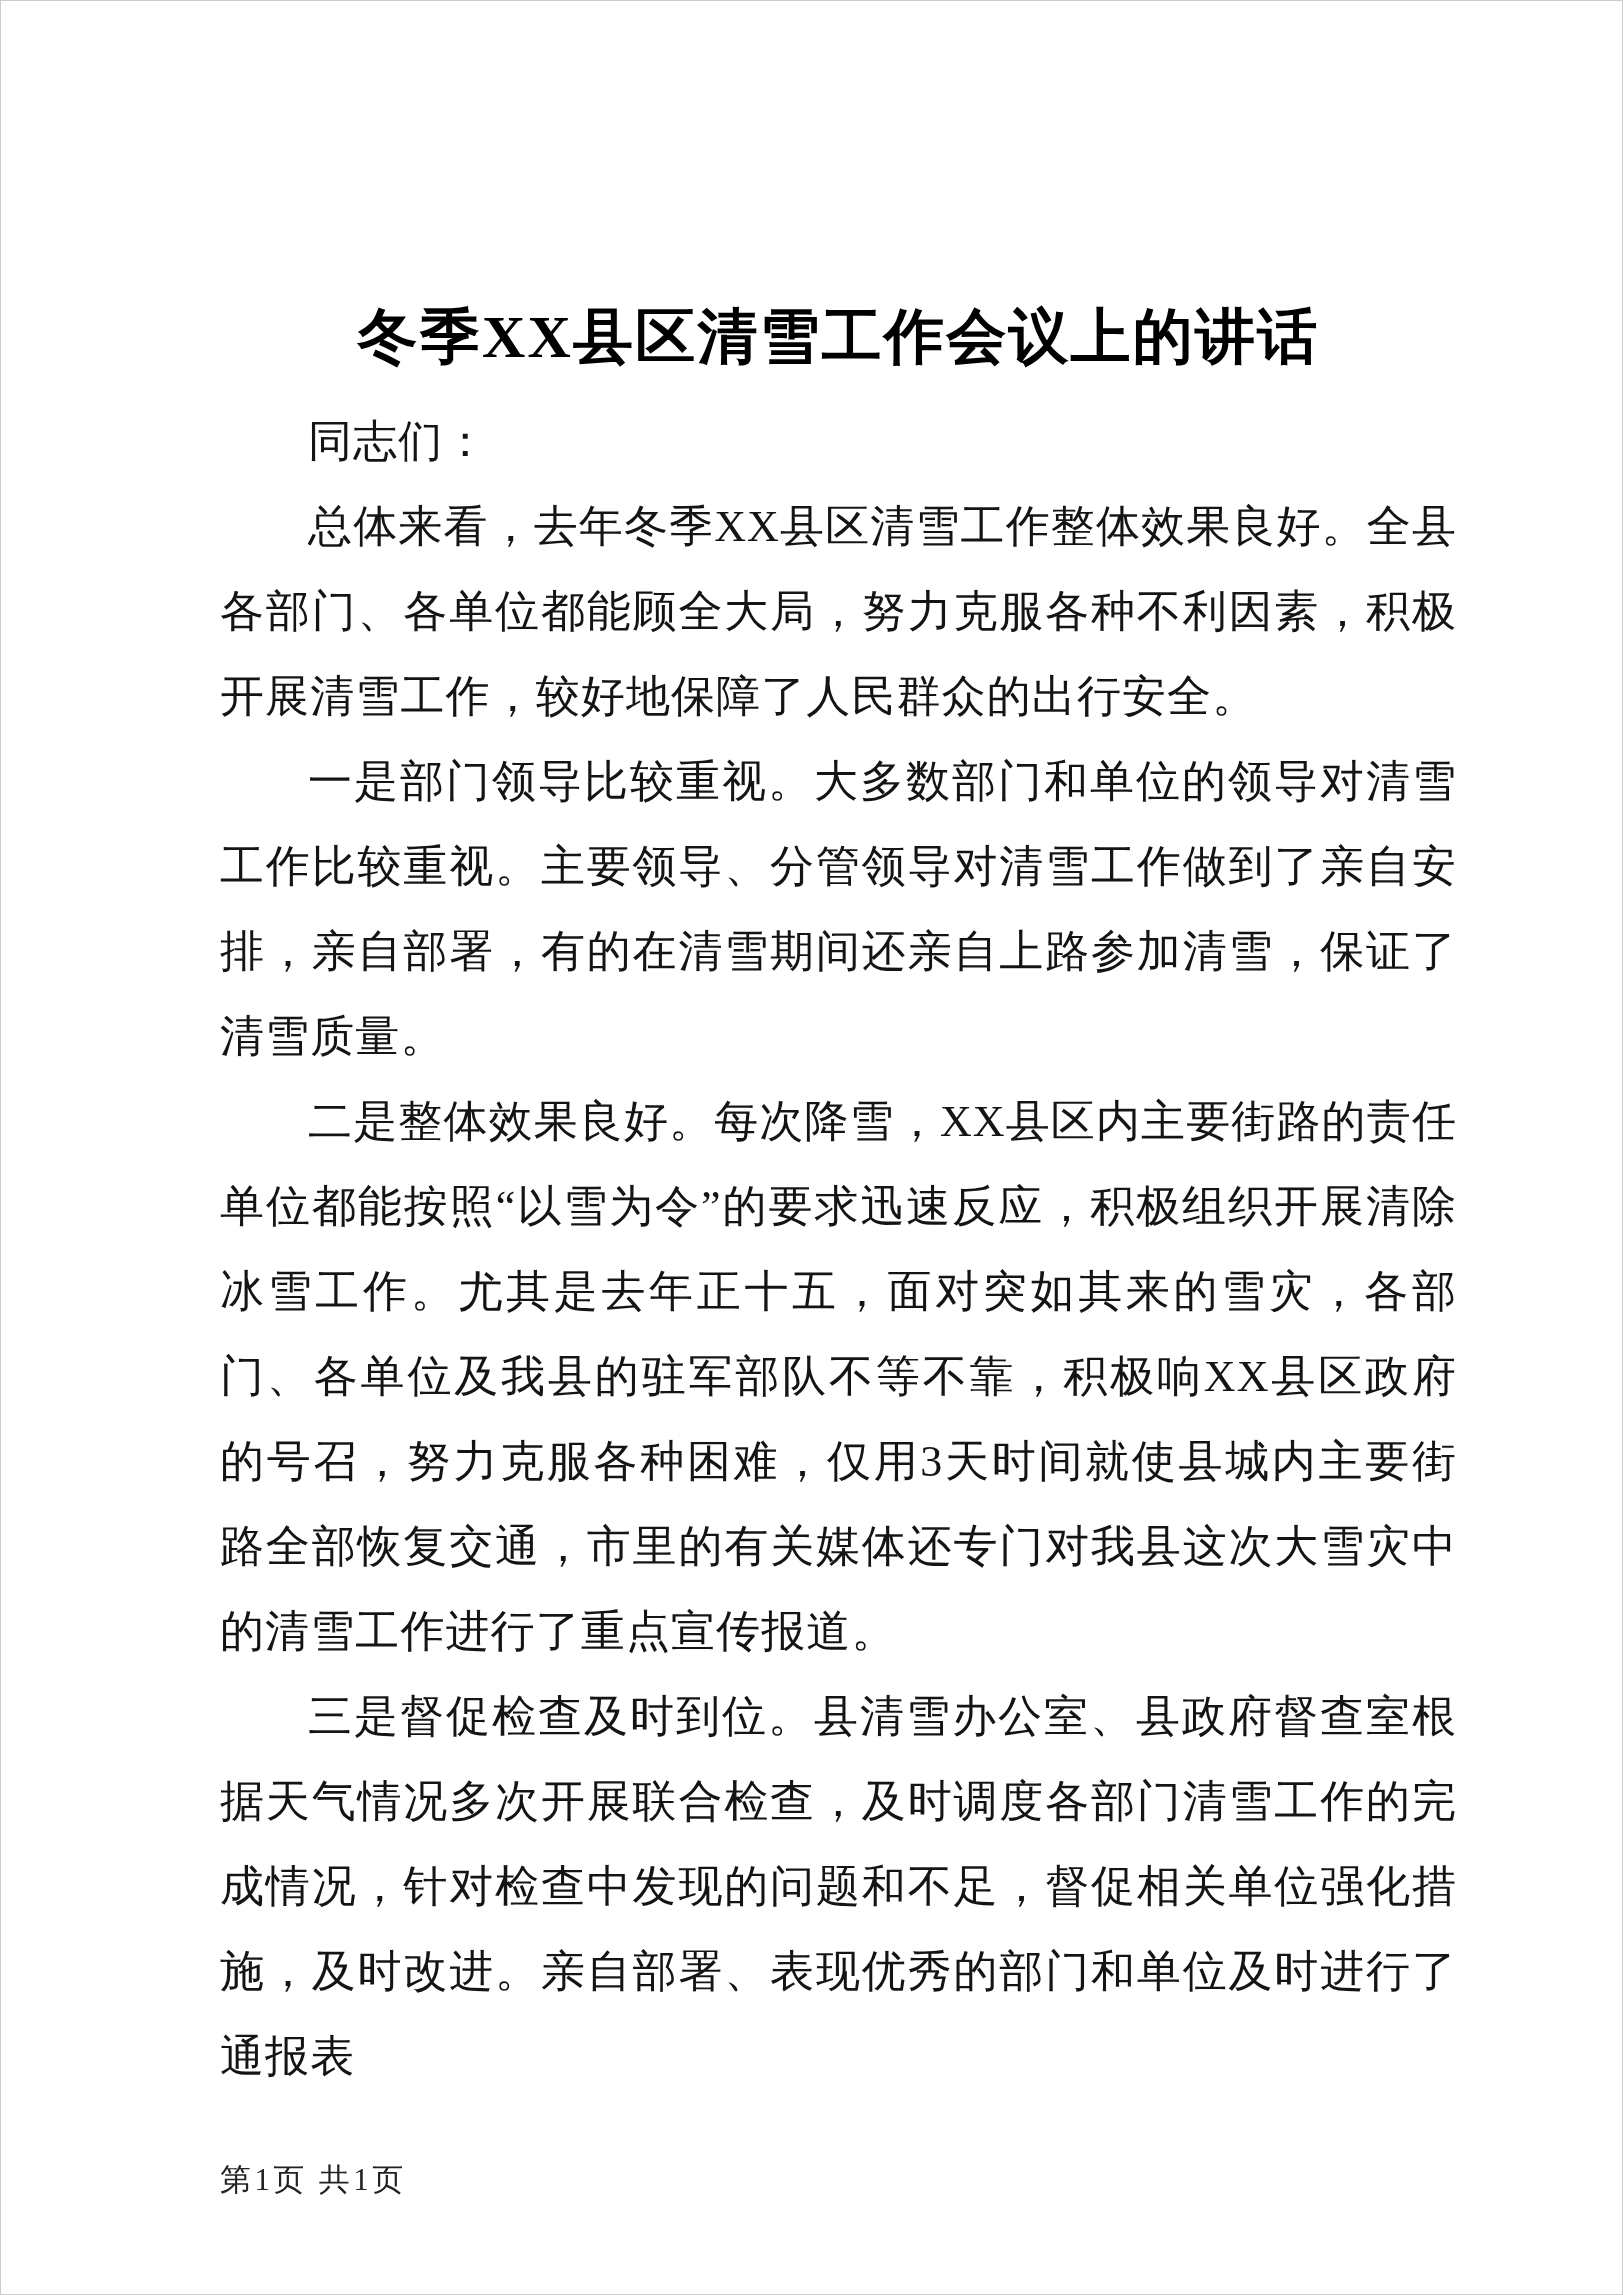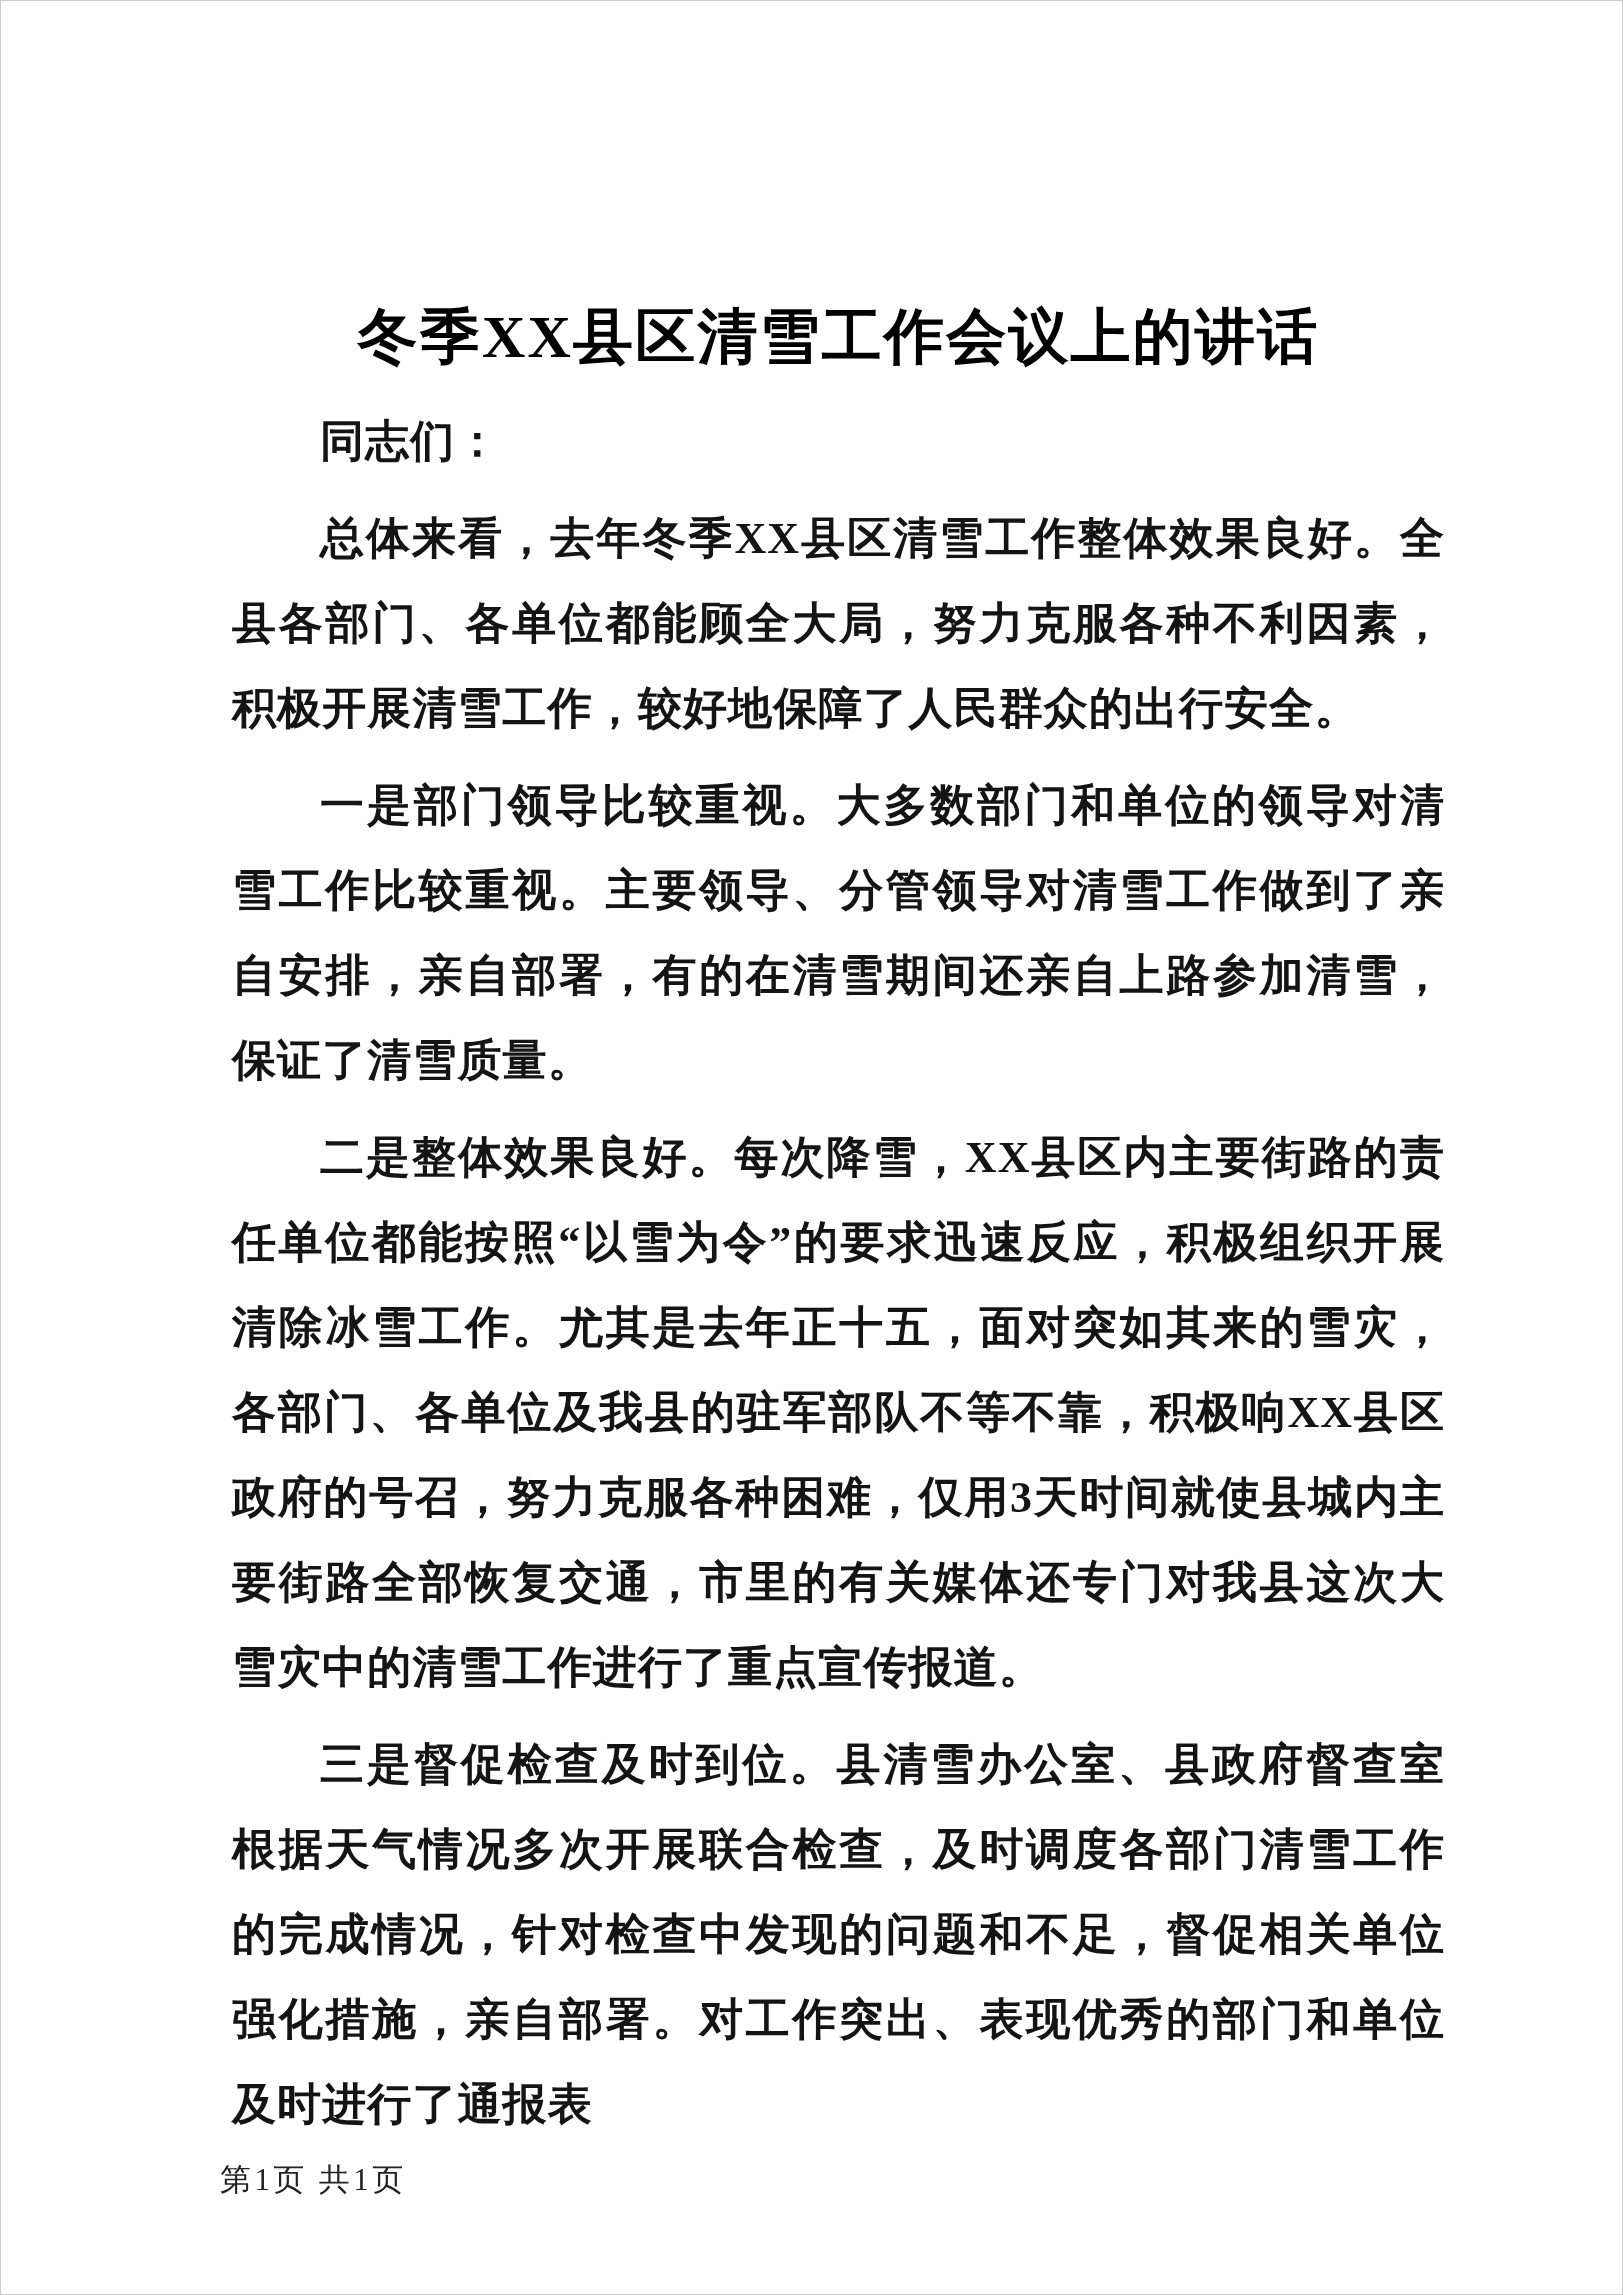--- a/index.html
+++ b/index.html
@@ -23,29 +23,28 @@
   .doc-title {
     margin: 0 0 22.4px 0;
     font-size: 60px;
     font-weight: bold;
     line-height: 79px;
     text-align: center;
     letter-spacing: 2.2px;
     color: #000000;
   }
   .para {
-    margin: 12px;
+    margin: 0;
     font-size: 44px;
     line-height: 85px;
     letter-spacing: 1.1px;
     text-indent: 2em;
     text-align: justify;
     text-justify: inter-ideograph;
     word-break: break-all;
-    font-weight: bold;
   }
   .footer {
     position: absolute;
     left: 219px;
     right: 165px;
     bottom: 93px;
     text-align: left;
     font-size: 31px;
     letter-spacing: 3.4px;
     color: #222222;
@@ -55,20 +54,20 @@
 <body>
 
 <div class="page">
 
   <h1 class="doc-title">冬季XX县区清雪工作会议上的讲话</h1>
 
   <p class="para">同志们：</p>
   <p class="para">总体来看，去年冬季XX县区清雪工作整体效果良好。全县各部门、各单位都能顾全大局，努力克服各种不利因素，积极开展清雪工作，较好地保障了人民群众的出行安全。</p>
   <p class="para">一是部门领导比较重视。大多数部门和单位的领导对清雪工作比较重视。主要领导、分管领导对清雪工作做到了亲自安排，亲自部署，有的在清雪期间还亲自上路参加清雪，保证了清雪质量。</p>
   <p class="para">二是整体效果良好。每次降雪，XX县区内主要街路的责任单位都能按照“以雪为令”的要求迅速反应，积极组织开展清除冰雪工作。尤其是去年正十五，面对突如其来的雪灾，各部门、各单位及我县的驻军部队不等不靠，积极响XX县区政府的号召，努力克服各种困难，仅用3天时间就使县城内主要街路全部恢复交通，市里的有关媒体还专门对我县这次大雪灾中的清雪工作进行了重点宣传报道。</p>
-  <p class="para">三是督促检查及时到位。县清雪办公室、县政府督查室根据天气情况多次开展联合检查，及时调度各部门清雪工作的完成情况，针对检查中发现的问题和不足，督促相关单位强化措施，亲自部署。对工作突出、表现优秀的部门和单位及时进行了通报表</p>
+  <p class="para">三是督促检查及时到位。县清雪办公室、县政府督查室根据天气情况多次开展联合检查，及时调度各部门清雪工作的完成情况，针对检查中发现的问题和不足，督促相关单位强化措施，及时改进。亲自部署、表现优秀的部门和单位及时进行了通报表</p>
 
   <div class="footer">
     <span>第1页 共1页</span>
   </div>
 
 </div>
 
 
 </body></html>

